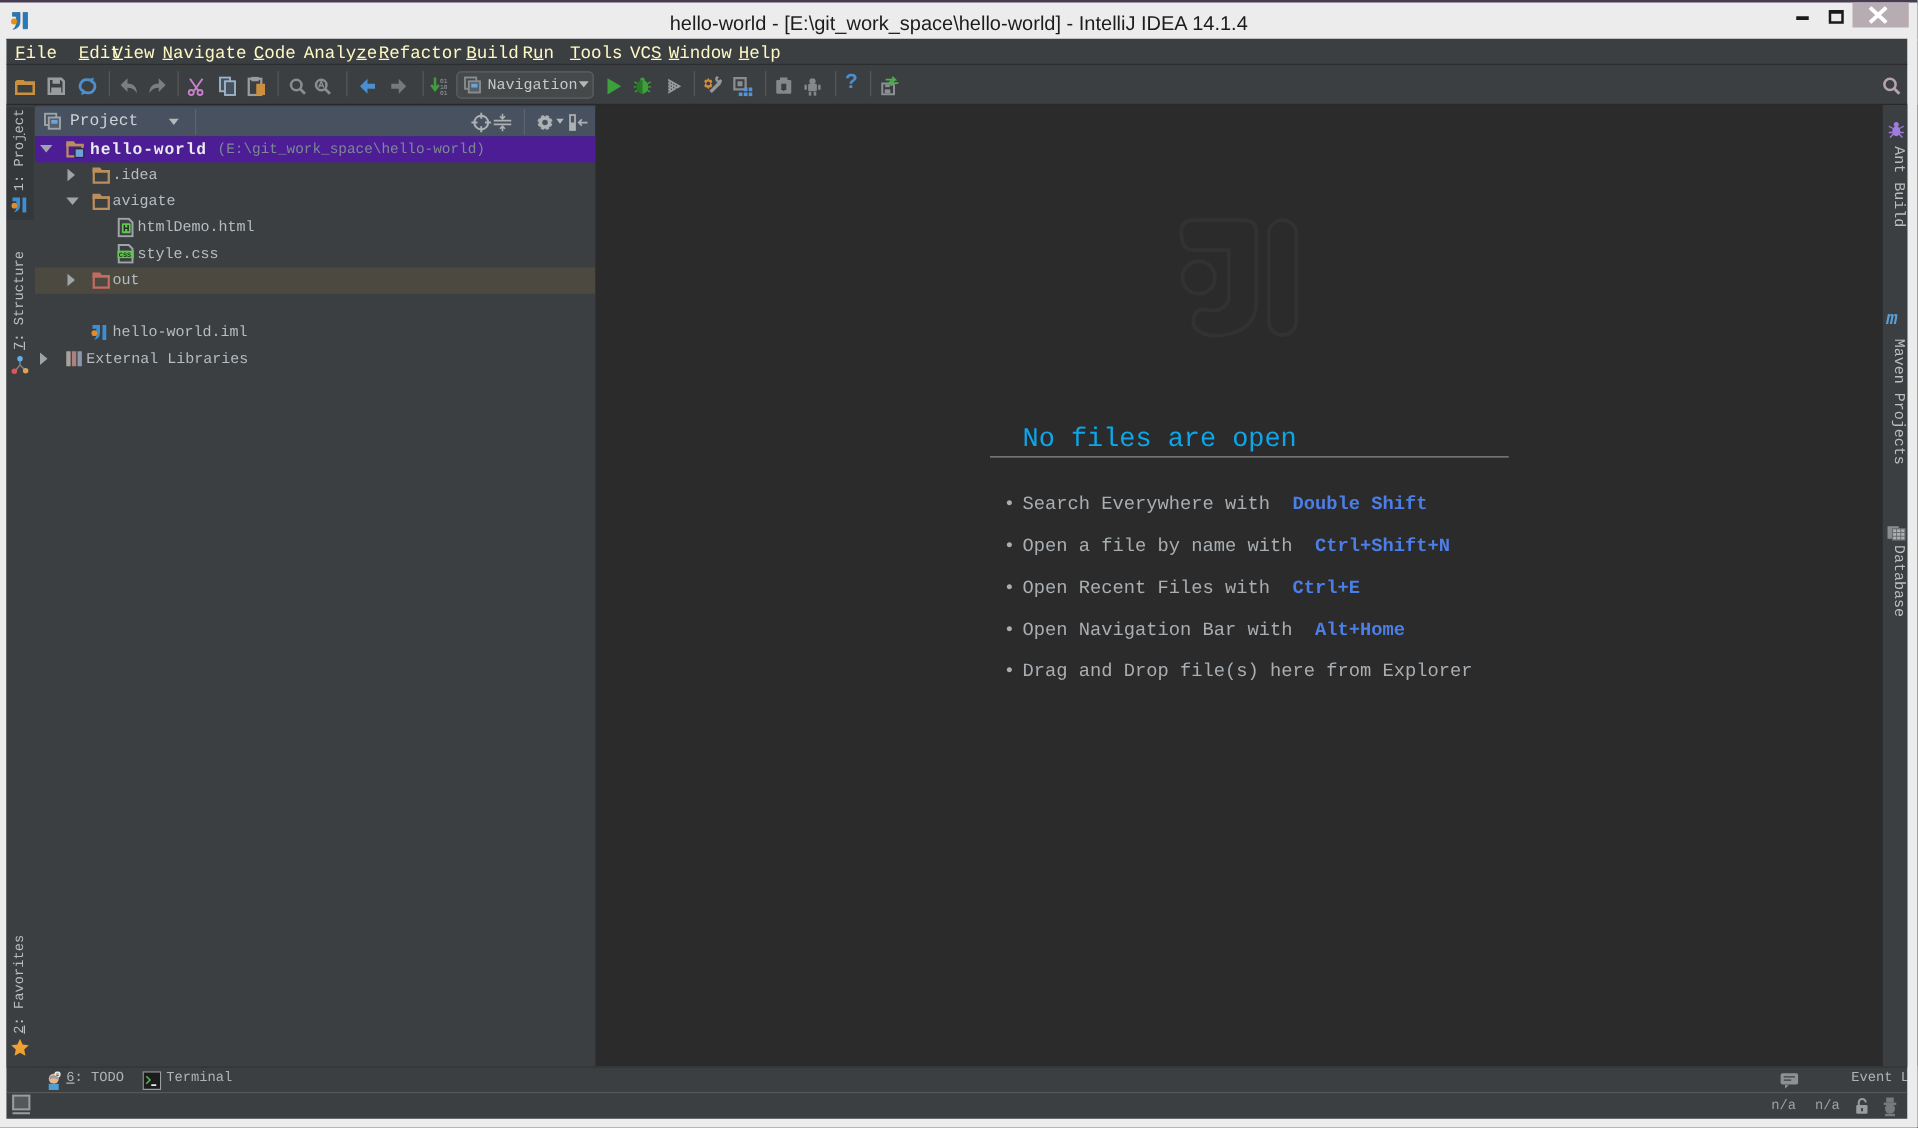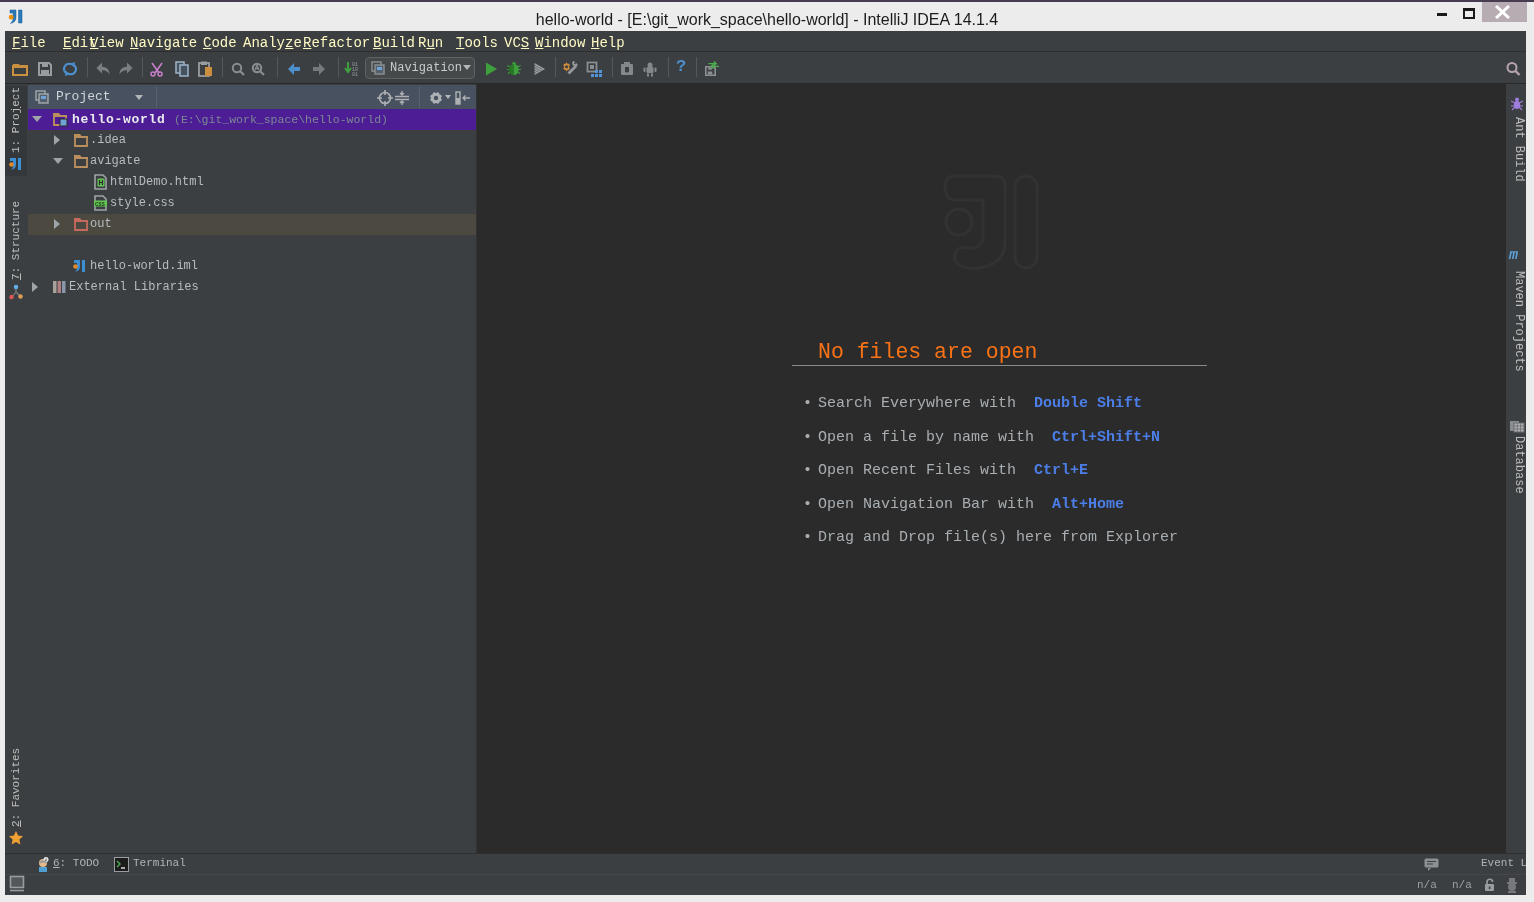--- a/index.html
+++ b/index.html
@@ -30,21 +30,21 @@
   
   #pheader{left:28px;top:85px;width:488px;height:25px;background:#47515f;}
   #ptree{left:28px;top:109px;width:448px;height:744px;background:#3c3f41;}
   .trow{position:absolute;left:0;width:448px;height:21px;font-size:12px;color:#b6bcc0;}
   .trow .lbl{position:absolute;top:3px;}
   .chev{position:absolute;top:5px;width:0;height:0;}
   .chev.closed{border-left:6px solid #9fa4a8;border-top:5px solid transparent;border-bottom:5px solid transparent;}
   .chev.open{border-top:6px solid #9fa4a8;border-left:5px solid transparent;border-right:5px solid transparent;top:7px;}
   
   #editor{left:476px;top:84px;width:1029px;height:769px;background:#2b2b2b;border-left:1px solid #323232;}
-  #heading{position:absolute;left:341px;top:256px;font-size:21.5px;color:#f97316;}
+  #heading{position:absolute;left:341px;top:256px;font-size:21.5px;color:#0ea5e9;}
   #hline{position:absolute;left:315px;top:281px;width:415px;height:1px;background:#8a8a8a;}
   .drow{position:absolute;left:341px;font-size:15px;color:#a9aeb2;white-space:pre;}
   .drow .b{position:absolute;left:-15px;top:0px;}
   .drow .k{color:#4c7ee8;font-weight:bold;}
   
   #botbar{left:5px;top:853px;width:1521px;height:20px;background:#3c3f41;border-top:1px solid #2f2f2f;}
   #statusbar{left:5px;top:874px;width:1521px;height:21px;background:#3c3f41;border-top:1px solid #464646;}
   .btxt{position:absolute;font-size:11px;color:#b0b3b5;white-space:pre;}
 </style>
 </head>

